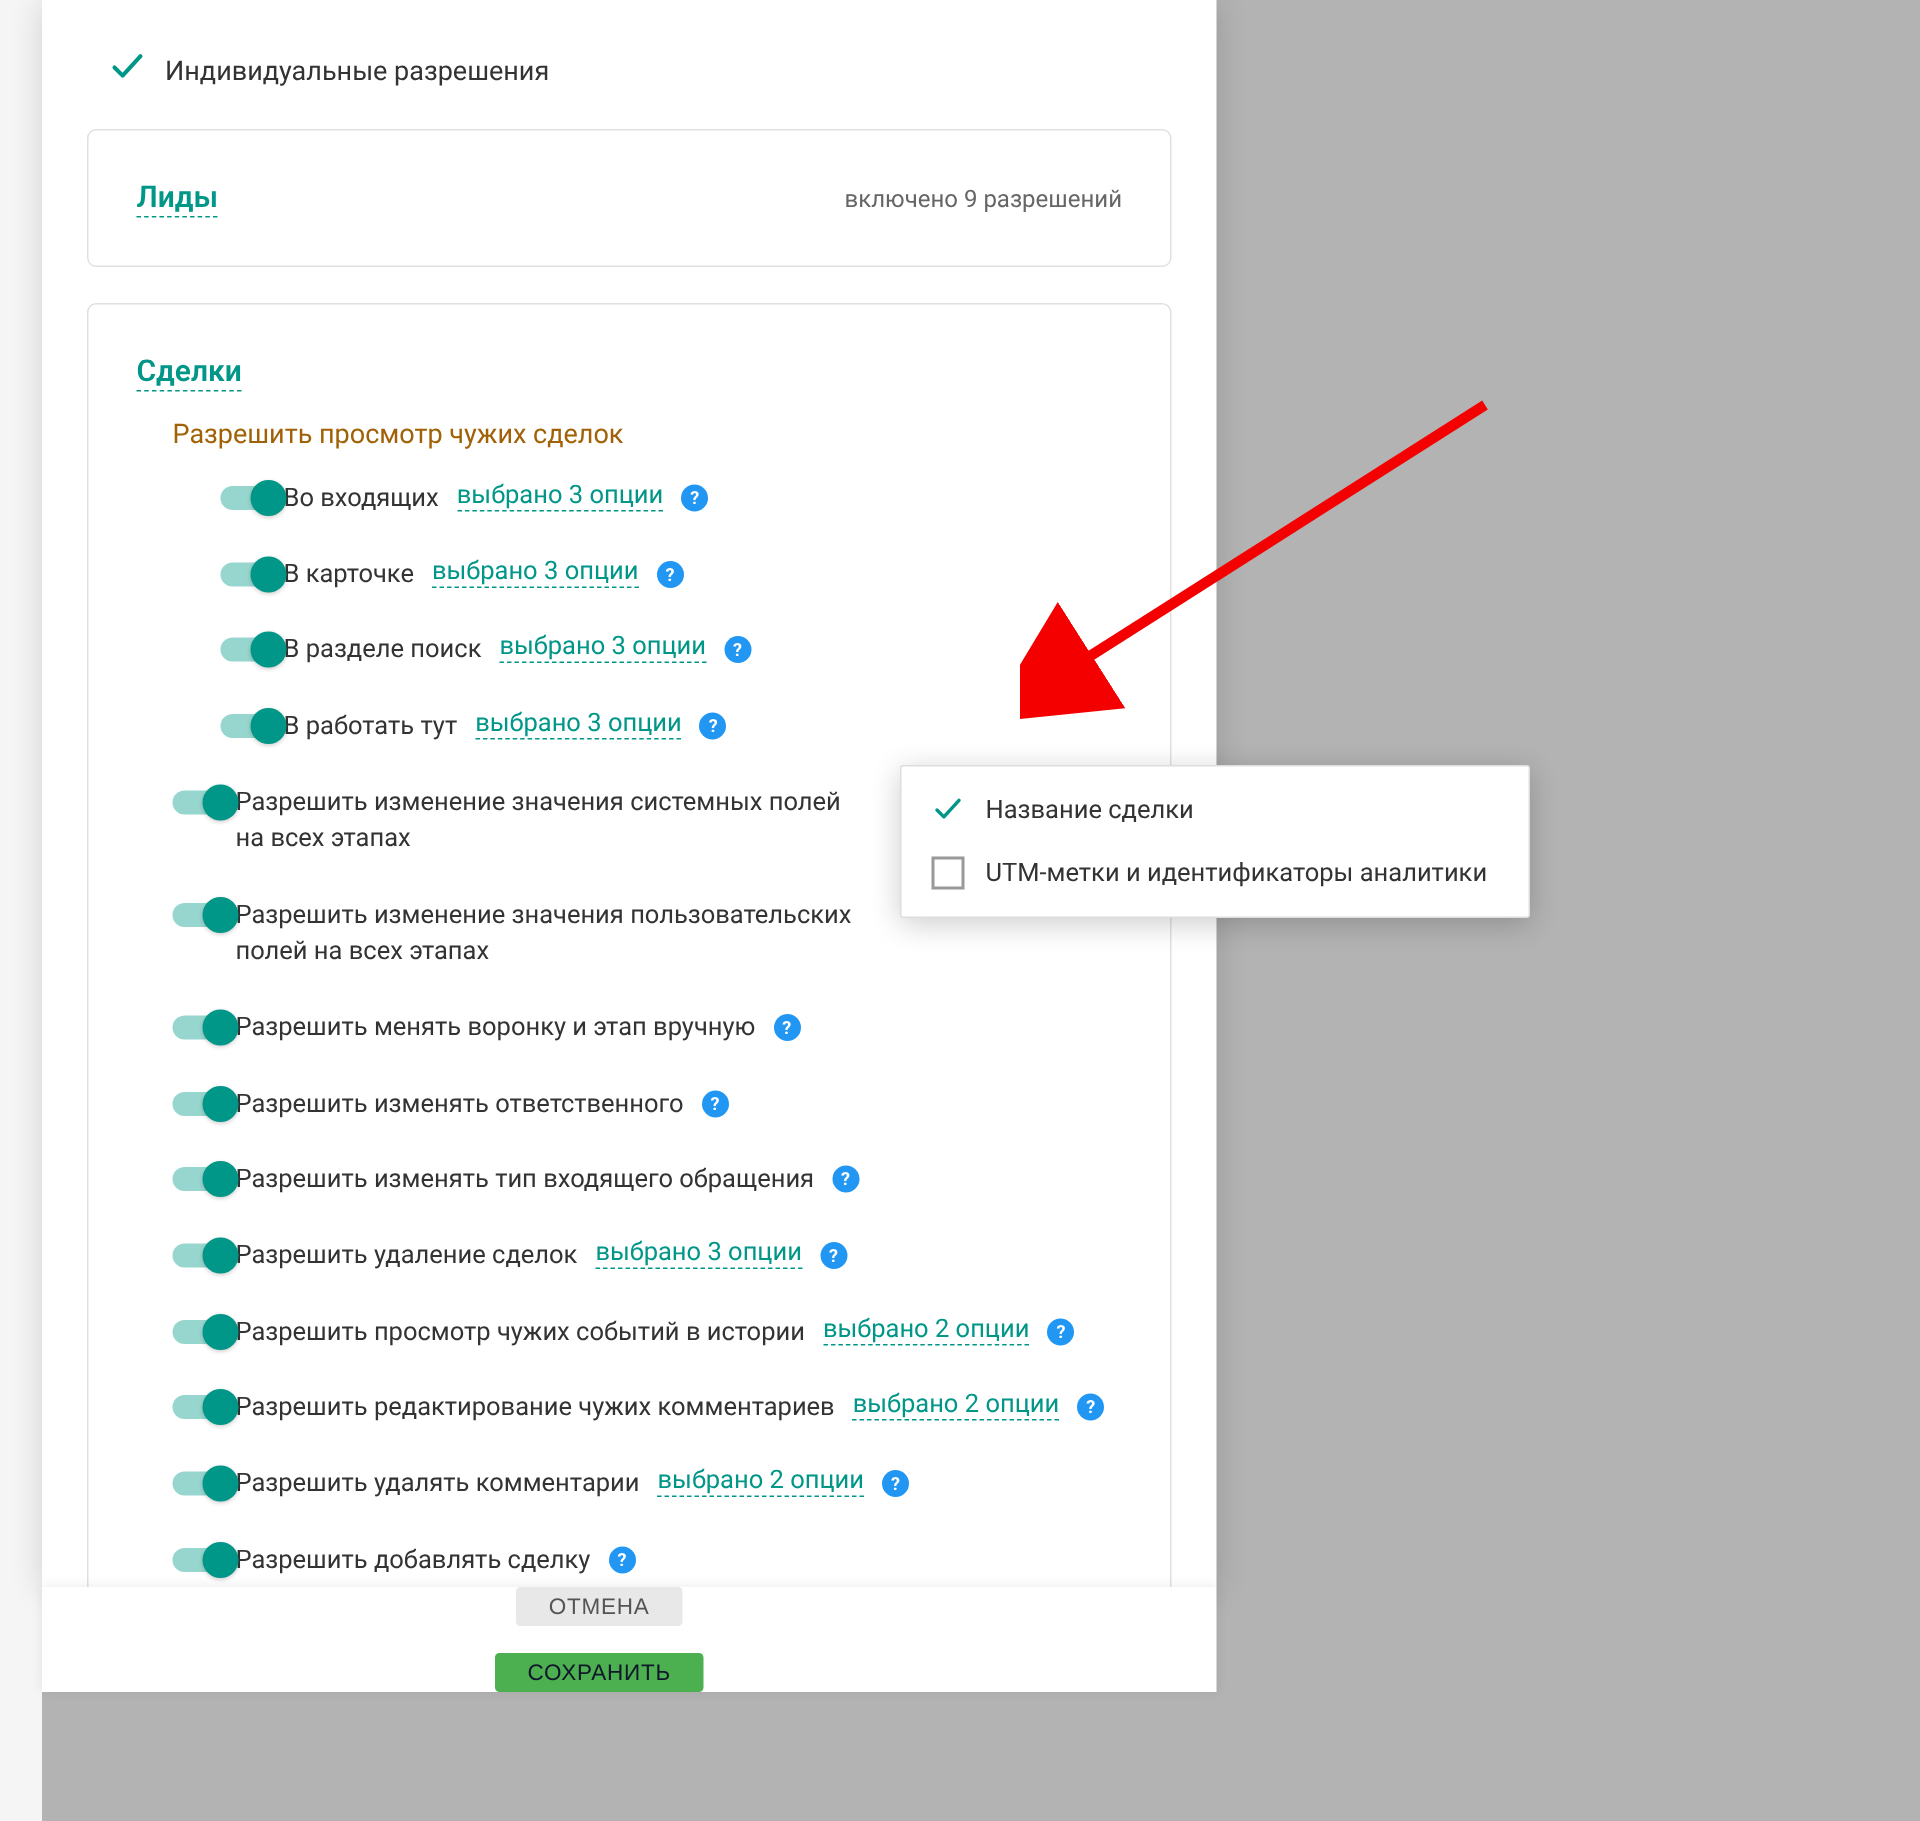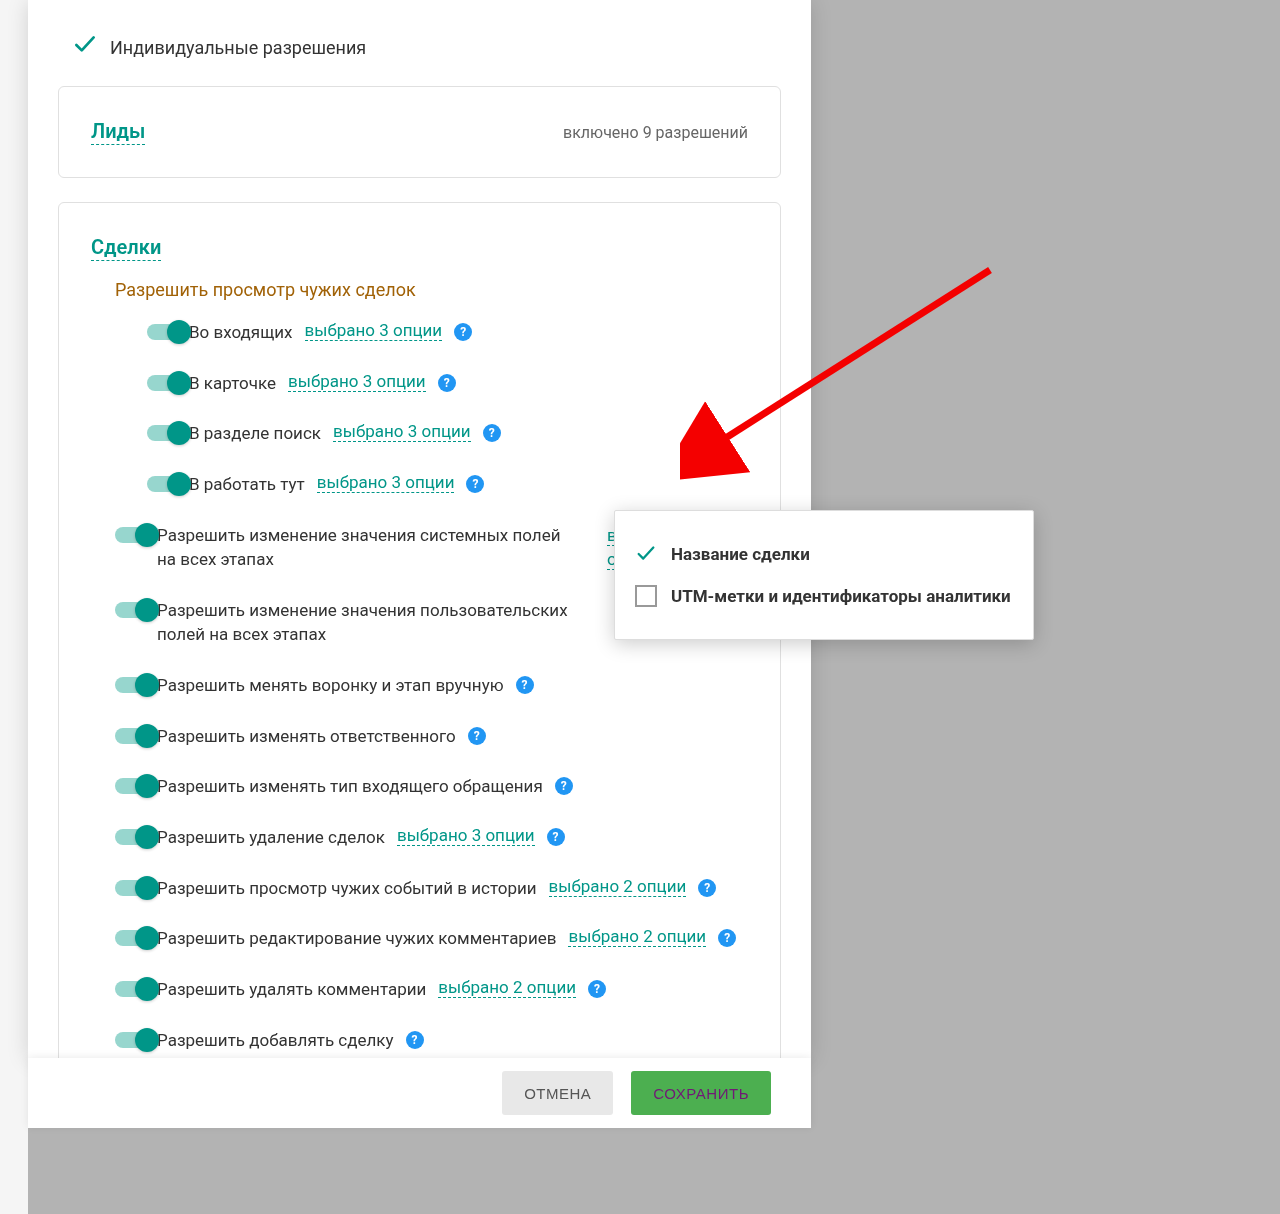--- a/index.html
+++ b/index.html
@@ -142,50 +142,50 @@
     left: 28px; top: 1058px;
     width: 783px;
     height: 70px;
     background: #fff;
     display: flex;
     justify-content: flex-end;
     align-items: center;
     gap: 18px;
     padding-right: 40px;
     box-shadow: 0 -1px 8px rgba(0,0,0,0.08);
+    flex-direction: column;
   }
   .btn {
     height: 44px;
     padding: 0 22px;
     border: none;
     border-radius: 3px;
     font-size: 15px;
     font-weight: 500;
     letter-spacing: 0.5px;
     cursor: pointer;
   }
   .btn-cancel { background: #e8e8e8; color: #555; }
-  .btn-save { background: #4caf50; color: #701a75; }
+  .btn-save { background: #4caf50; color: #0f172a; }
 
   .arrow {
     position: absolute;
     left: 680px; top: 260px;
     pointer-events: none;
   }
 
   .popup {
     position: absolute;
-    left: 614px; top: 510px;
+    left: 600px; top: 510px;
     width: 420px;
     background: #fff;
     border: 1px solid #ddd;
     box-shadow: 0 4px 20px rgba(0,0,0,0.2);
     border-radius: 2px;
-    padding: 22px 0;
-    font-weight: bold;
+    padding: 8px 0;
   }
   .popup-item {
     display: flex;
     align-items: center;
     gap: 14px;
     padding: 10px 20px;
     cursor: pointer;
   }
   .popup-item .box {
     width: 22px; height: 22px;

